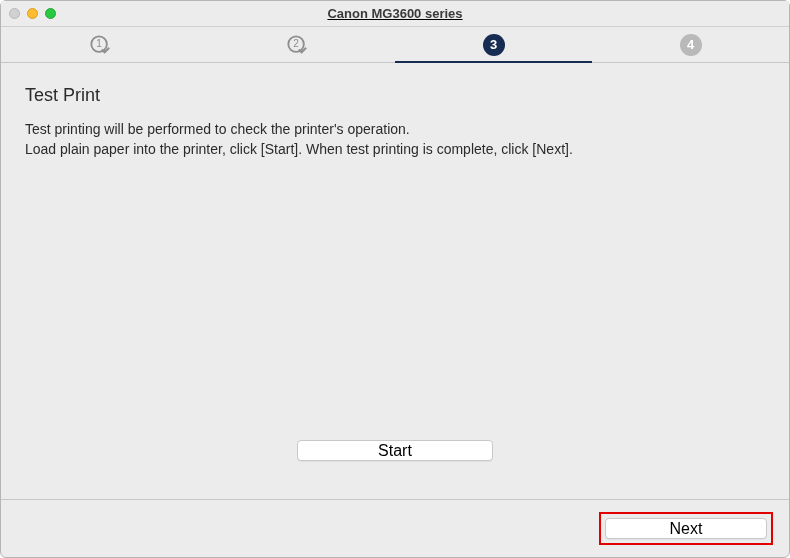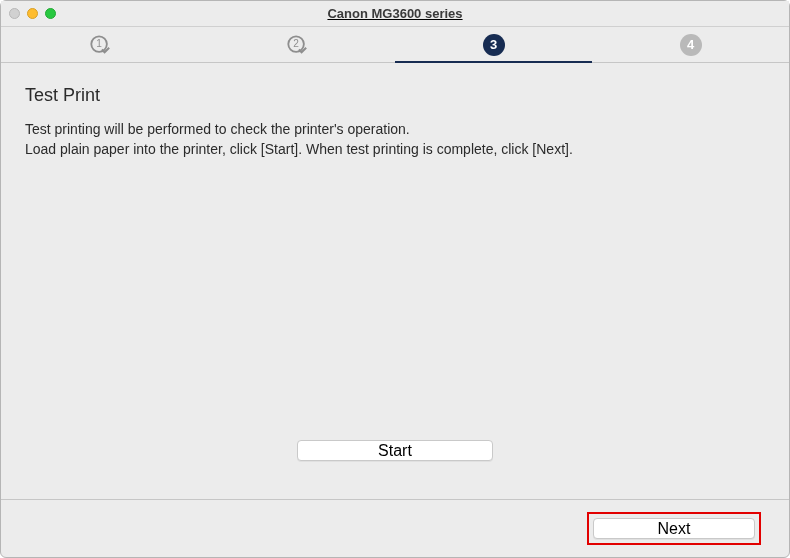--- a/index.html
+++ b/index.html
@@ -127,21 +127,21 @@
       font-family: inherit;
       cursor: pointer;
       box-shadow: 0 1px 0 rgba(0,0,0,0.05);
     }
     .footer {
       height: 58px;
       border-top: 1px solid #c6c6c6;
       display: flex;
       justify-content: flex-end;
       align-items: center;
-      padding-right: 28px;
+      padding-right: 16px;
     }
     .next-highlight {
       border: 2px solid #e20000;
       padding: 4px;
     }
     .next-highlight .btn { width: 162px; }
   </style>
 </head>
 <body>
 

